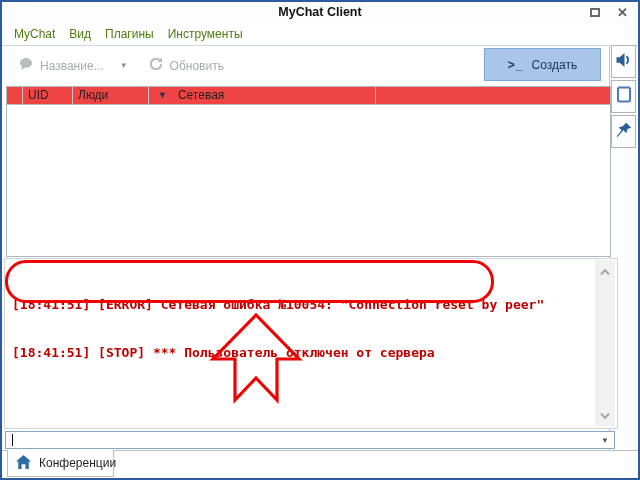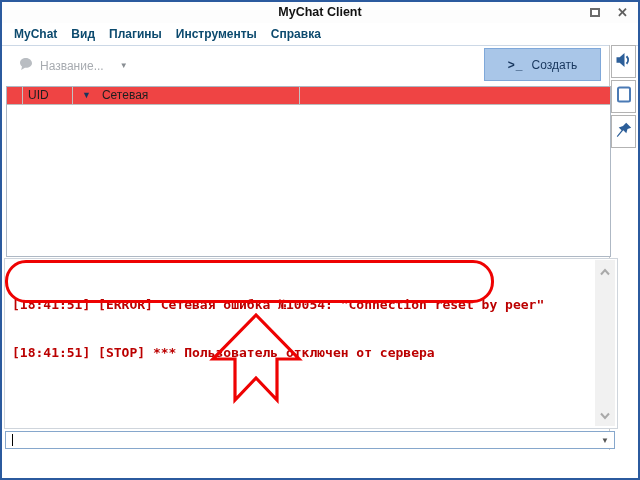--- a/index.html
+++ b/index.html
@@ -17,21 +17,21 @@
   .title {
     position: absolute; left: 0; right: 0; top: 0; height: 21px;
     text-align: center; font-weight: bold; font-size: 12.5px; color: #111; line-height: 21px;
   }
   .winctrls { position: absolute; right: 10px; top: 0; height: 21px; display: flex; gap: 17px; align-items: center; z-index: 5; }
   .ic-min { width: 10px; height: 2px; background: #6b6b6b; margin-top: 5px; }
   .ic-max { width: 10px; height: 9px; border: 2px solid #6b6b6b; background: #fff; }
   .ic-close { font-size: 13px; font-weight: bold; color: #5f5f5f; line-height: 21px; }
   
   .menubar { position: absolute; left: 0; top: 21px; right: 0; height: 22px; display: flex; align-items: center; padding-left: 5px; background: #fff; }
-  .menu-item { font-size: 12px; color: #0c4a6e; padding: 0 7px; line-height: 22px; font-weight: bold; }
+  .menu-item { font-size: 12px; color: #4d7c0f; padding: 0 7px; line-height: 22px; }
   
   .toolbar { position: absolute; left: 0; top: 43px; right: 0; height: 40px; border-top: 1px solid #ccd8e6; background: #fff; }
   .tb-group { position: absolute; left: 16px; top: 0; height: 100%; display: flex; align-items: center; }
   .btn-disabled { display: flex; align-items: center; gap: 6px; color: #a7abb0; font-size: 12px; }
   .dd-caret { margin: 0 20px 0 16px; color: #8a8f94; font-size: 8px; }
   .console-btn {
     position: absolute; right: 37px; top: 2px; width: 117px; height: 33px;
     background: #a9c6e8; border: 1px solid #7fa8d9;
     display: flex; align-items: center; justify-content: center; gap: 8px;
     color: #17365d; font-size: 12px;
@@ -95,34 +95,42 @@
         </span>
       <span class="ic-close">✕</span>
     </div>
   </div>
 
   <div class="menubar">
     <span class="menu-item">MyChat</span>
     <span class="menu-item">Вид</span>
     <span class="menu-item">Плагины</span>
     <span class="menu-item">Инструменты</span>
-    <span class="menu-item">Справка</span>
   </div>
 
   <div class="toolbar">
     <div class="tb-group">
       <span class="btn-disabled">
         <span>
           <svg width="16" height="16" viewBox="0 0 16 16">
               <path d="M8 2C4.7 2 2 4 2 6.7c0 1.5.8 2.8 2 3.7L3.2 14l3.7-2.3c.4.1.7.1 1.1.1 3.3 0 6-2 6-4.6S11.3 2 8 2z" fill="#b9bdc2"></path>
             </svg>
         </span>
         <span>Название...</span>
       </span>
       <span class="dd-caret">▼</span>
+      <span class="btn-disabled">
+        <span>
+          <svg width="16" height="16" viewBox="0 0 16 16">
+              <path d="M13.2 8a5.2 5.2 0 1 1-1.6-3.8" fill="none" stroke="#b9bdc2" stroke-width="2.2"></path>
+              <path d="M14 1.5v4.6H9.4z" fill="#b9bdc2"></path>
+            </svg>
+        </span>
+        <span>Обновить</span>
+      </span>
     </div>
     <div class="console-btn">
       <span class="console-glyph">&gt;_</span>
       <span>Создать</span>
     </div>
   </div>
 
   <div class="side-strip">
     <div class="side-btn">
       <span>
@@ -145,20 +153,21 @@
             <path d="M10.2.8l5 5-3.7 1.3-1.2 4.2-3-3L1.6 15l-.8-.8 4.8-5.9-2.9-2.9 4.3-1.4z" fill="#2d5f99"></path>
           </svg>
       </span>
     </div>
   </div>
 
   <div class="table-area">
     <div class="thead">
       <div class="th th-sel"></div>
       <div class="th th-uid">UID</div>
+      <div class="th th-people"><span>Люди</span></div>
       <div class="th th-name">
         <span class="sort-caret">▼</span>
         <span>Сетевая</span>
       </div>
       <div class="th th-topic">Тема</div>
     </div>
     <div style="height:151px;"></div>
   </div>
 
   <div class="console-area">
@@ -179,14 +188,24 @@
         </svg>
     </div>
   </div>
 
   <div class="inputbox">
     <span class="caret-bar"></span>
     <span></span>
     <span class="combo-caret">▼</span>
   </div>
 
+  <div class="tabbar">
+    <div class="tab">
+      <span>
+        <svg width="17" height="16" viewBox="0 0 17 16">
+            <path d="M8.5 1L16 7.6h-2.2V15H10.4v-4.8H6.6V15H3.2V7.6H1z" fill="#2e6da4"></path>
+          </svg>
+      </span>
+      <span>Конференции</span>
+    </div>
+  </div>
 
 </div>
 
 </body></html>

